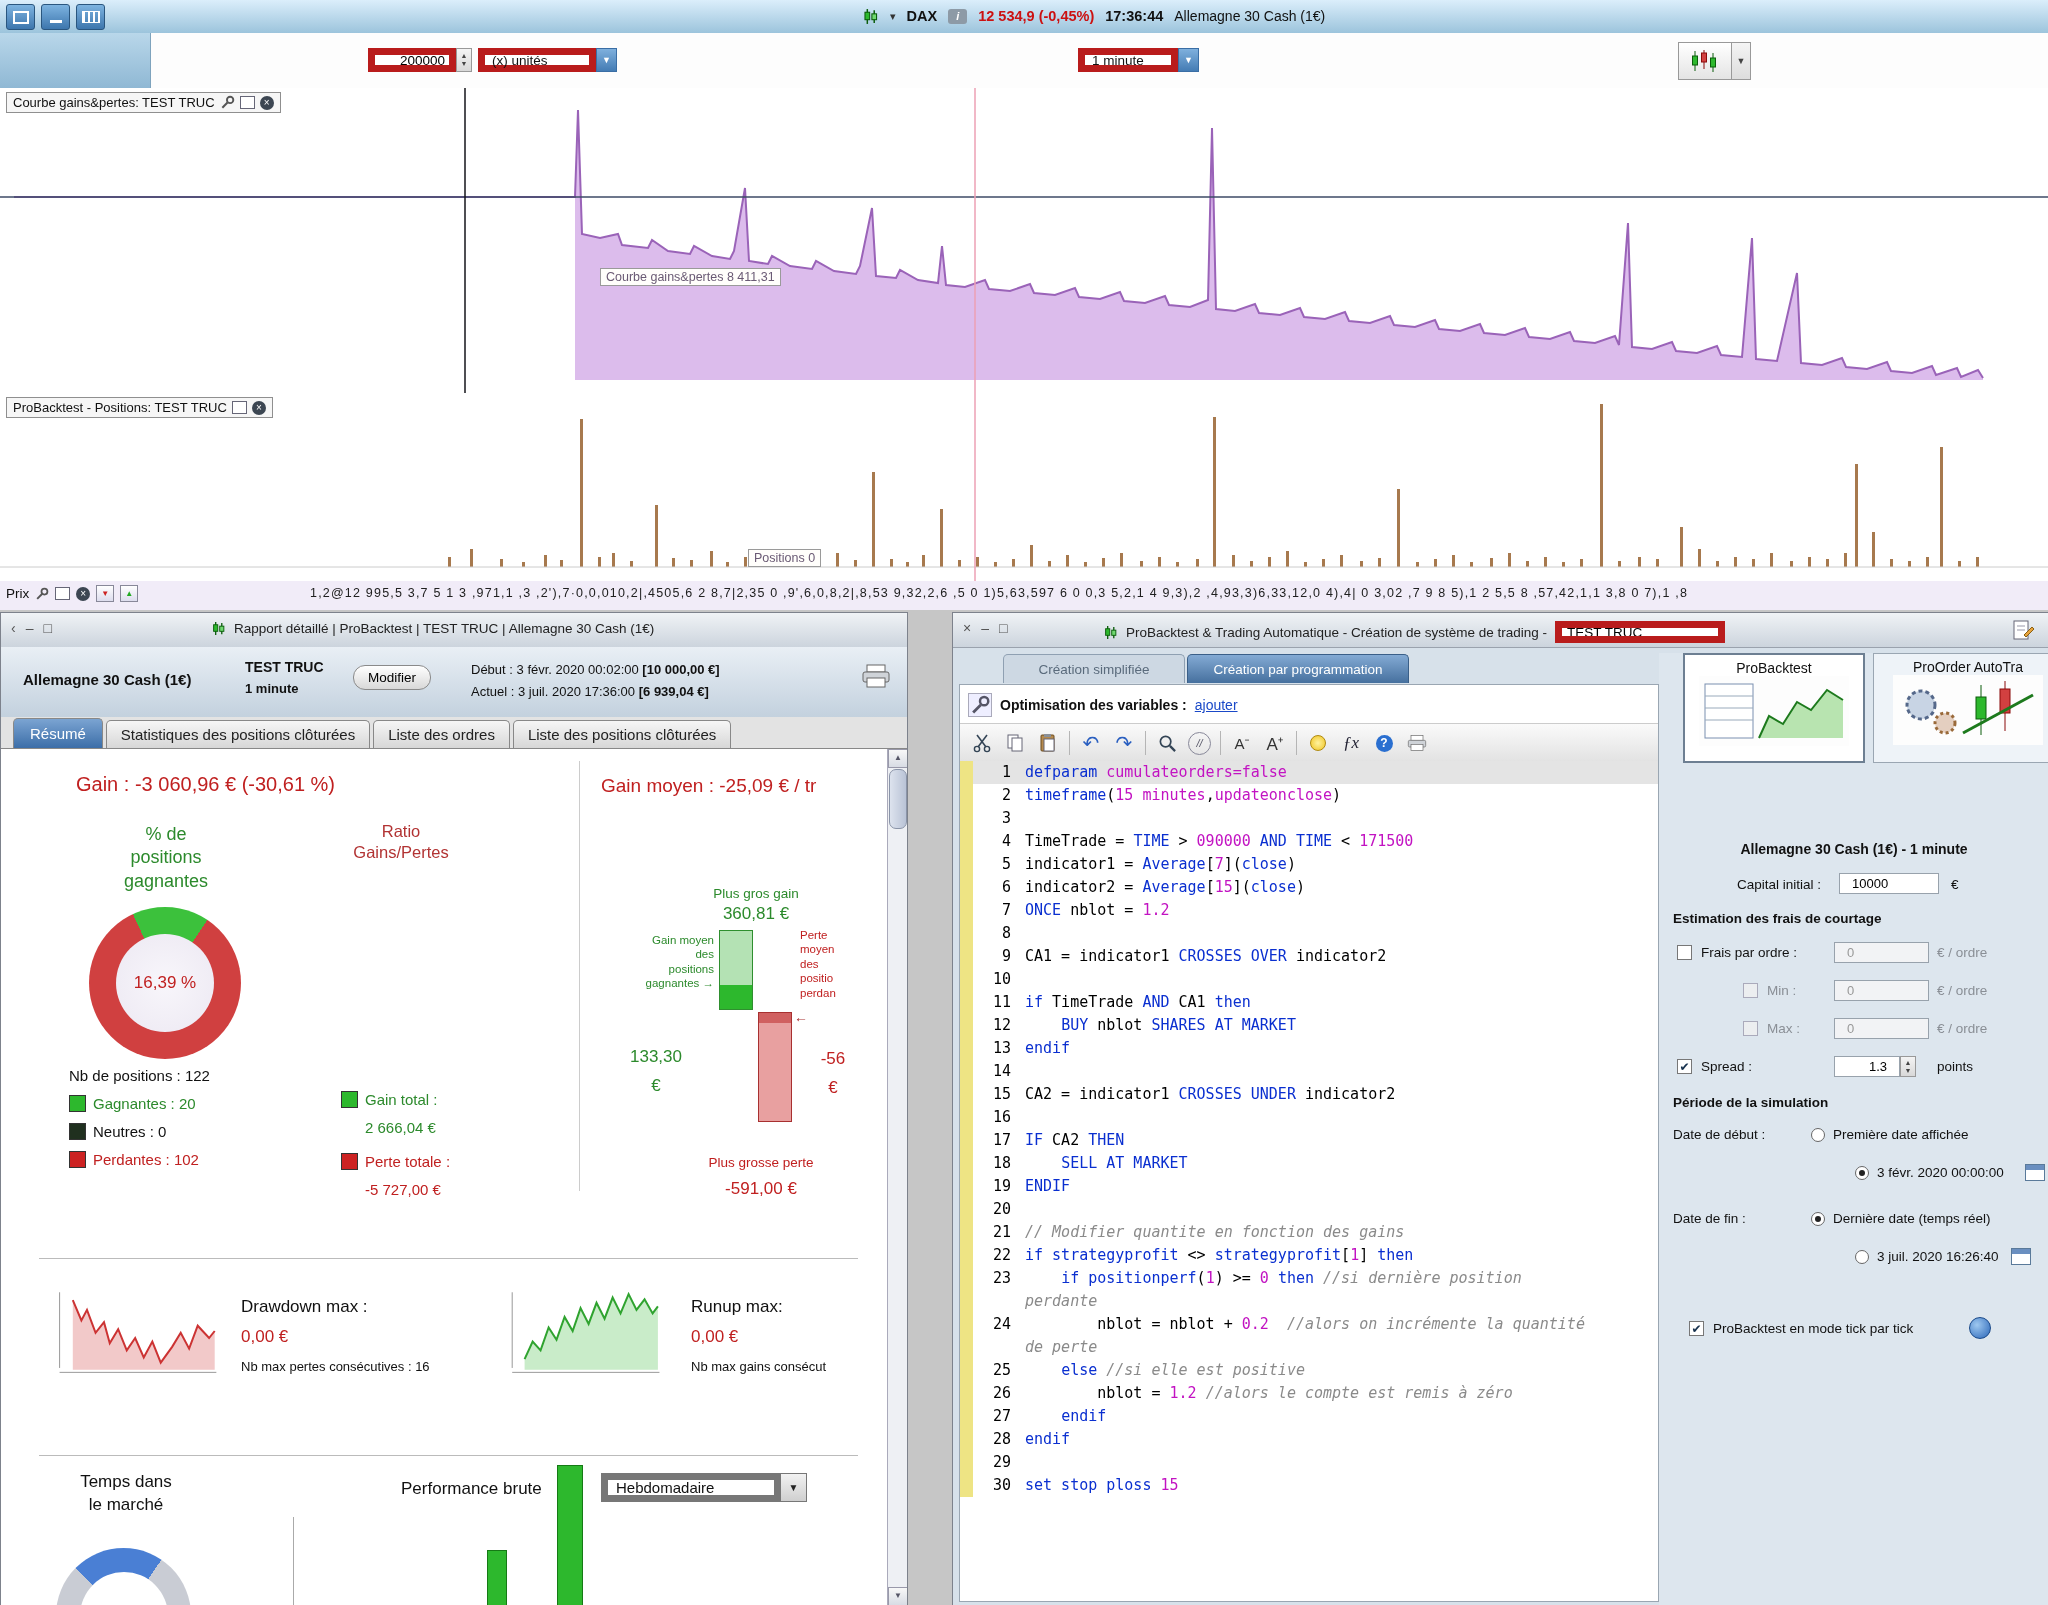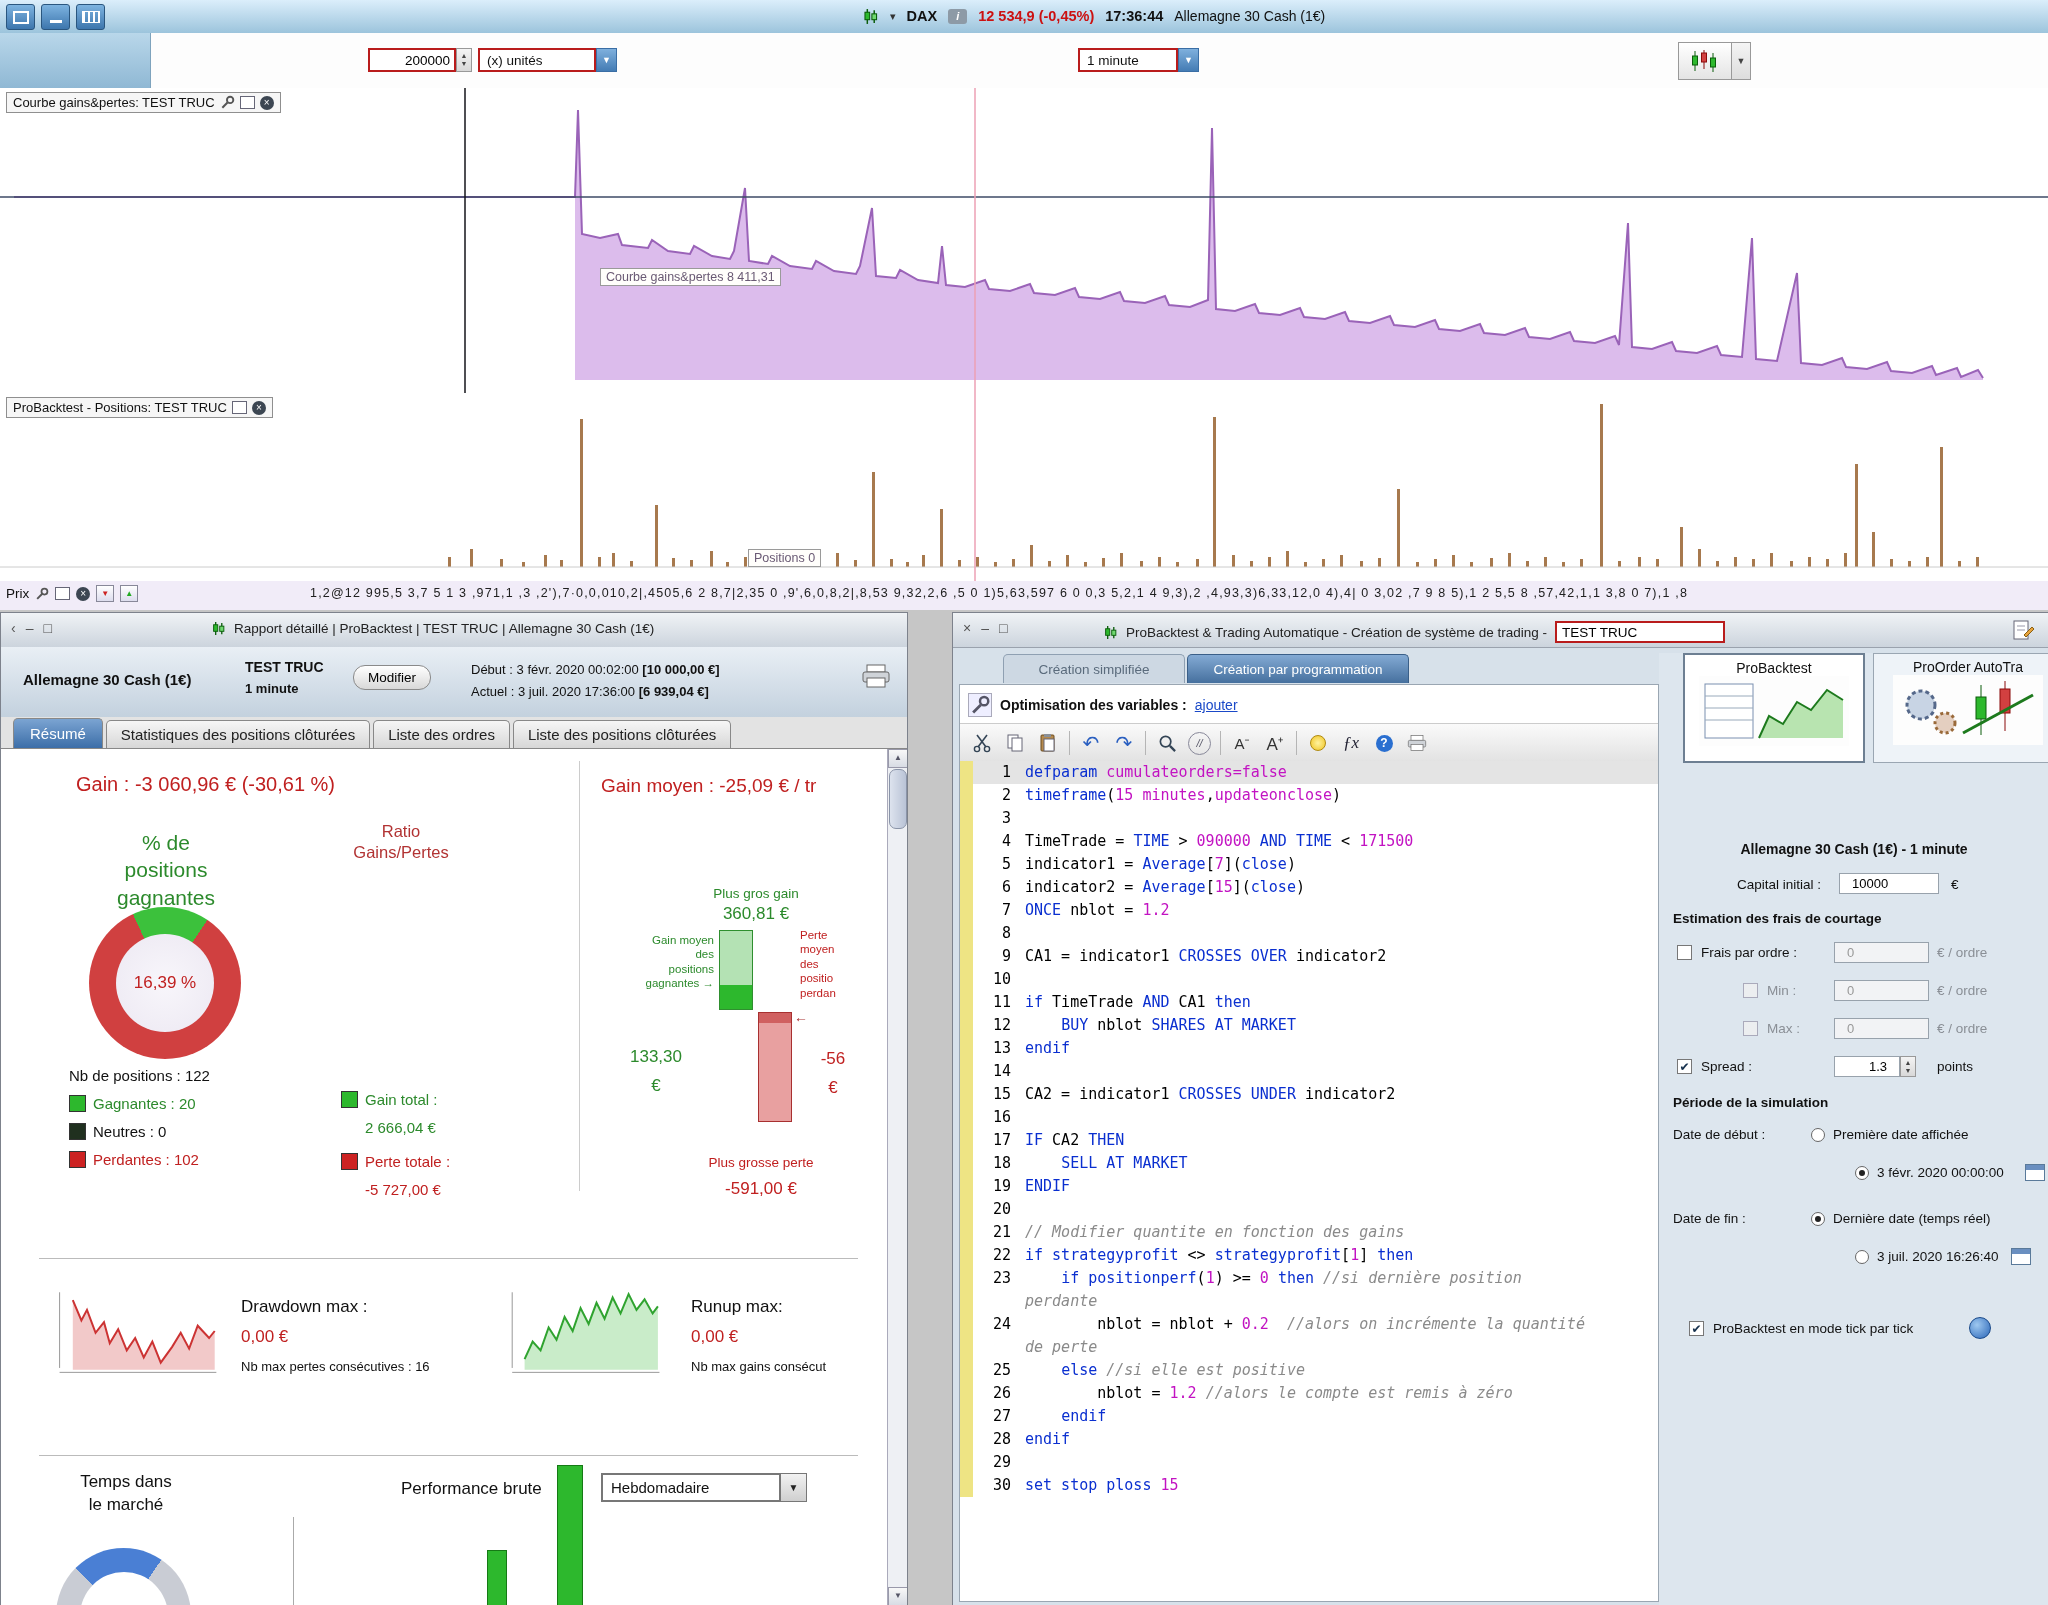--- a/index.html
+++ b/index.html
@@ -11,21 +11,21 @@
   .nowrap{white-space:nowrap;overflow:hidden;}
   .red{color:#c02020;} .green{color:#2c8a2c;}
   .bold{font-weight:bold;}
   .center{text-align:center;}
 
   
   #titlebar{left:0;top:0;width:2048px;height:33px;background:linear-gradient(#dbeefb,#9cc4dc);border-bottom:1px solid #7ea3bd;}
   .winbtn{width:27px;height:24px;border:1px solid #2a567f;border-radius:3px;background:linear-gradient(#7db3e0,#3d76ad);display:flex;align-items:center;justify-content:center;}
   #toolbar2{left:0;top:33px;width:2048px;height:55px;background:#fdfdfd;border-bottom:1px solid #b8b8b8;}
   #toolbar2 .blue-block{position:absolute;left:0;top:0;width:150px;height:55px;background:linear-gradient(#b9d7ea,#8fb8d4);border-right:1px solid #7ea3bd;}
-  .fld{border:2px solid #b91c1c;background:#fff;height:24px;box-sizing:border-box;font-size:13.5px;}
+  .fld{border:7px solid #b91c1c;background:#fff;height:24px;box-sizing:border-box;font-size:13.5px;}
   .dd-btn{width:21px;height:24px;box-sizing:border-box;border:1px solid #3a6ea5;background:linear-gradient(#7fb0dd,#447cb4);color:#fff;display:flex;align-items:center;justify-content:center;font-size:9px;}
   .spin{width:16px;height:24px;box-sizing:border-box;border:1px solid #999;background:linear-gradient(#f4f4f4,#d8d8d8);display:flex;flex-direction:column;align-items:center;justify-content:center;font-size:7px;color:#444;line-height:8px;}
 
   
   #equity-panel{left:0;top:88px;width:2048px;height:305px;background:#ffffff;border-bottom:1px solid #aaa;}
   #positions-panel{left:0;top:393px;width:2048px;height:188px;background:#ffffff;border-bottom:1px solid #aaa;}
   .panel-tab{position:absolute;left:6px;top:4px;display:flex;align-items:center;gap:5px;background:#f6f6f6;border:1px solid #8f8f8f;padding:2px 6px;font-size:13px;z-index:5;}
   .mini-ic{width:13px;height:11px;border:1px solid #667;background:#fff;display:inline-block;}
   .close-ic{width:14px;height:14px;border-radius:50%;background:#3c4652;color:#fff;font-size:10px;line-height:14px;text-align:center;display:inline-block;}
   .chart-tip{position:absolute;background:#fffefb;border:1px solid #9a9a9a;color:#6a5a74;font-size:12.5px;padding:1px 5px;z-index:4;}
@@ -350,21 +350,21 @@
       <div class="rtab">Statistiques des positions clôturées</div>
       <div class="rtab">Liste des ordres</div>
       <div class="rtab">Liste des positions clôturées</div>
     </div>
 
     <div id="report-content">
       <div class="abs red" style="left:75px;top:24px;font-size:20px;">Gain : -3 060,96 € (-30,61 %)</div>
       <div class="abs red nowrap" style="left:600px;top:26px;font-size:19px;width:287px;">Gain moyen : -25,09 € / tr</div>
       <div class="abs" style="left:578px;top:12px;height:430px;border-left:1px solid #ccc;"></div>
 
-      <div class="abs pre center green" style="left:70px;top:80px;width:190px;font-size:21px;line-height:1.3;">% de
+      <div class="abs pre center green" style="left:70px;top:74px;width:190px;font-size:18px;line-height:1.3;">% de
 positions
 gagnantes</div>
       <div class="abs pre center" style="left:290px;top:72px;width:220px;font-size:16.5px;line-height:1.3;color:#b23333;">Ratio
 Gains/Pertes</div>
 
       <div class="donut abs" style="left: 88px; top: 158px; width: 152px; height: 152px; background: conic-gradient(from -25deg, rgb(60, 193, 60) 0deg, rgb(60, 193, 60) 16.39%, rgb(208, 64, 64) 16.39%, rgb(208, 64, 64) 100%);">
         <div class="hole" style="width:98px;height:98px;">
             <span style="font-size:17px;color:#c02020;">16,39 %</span>
           </div>
       </div>

